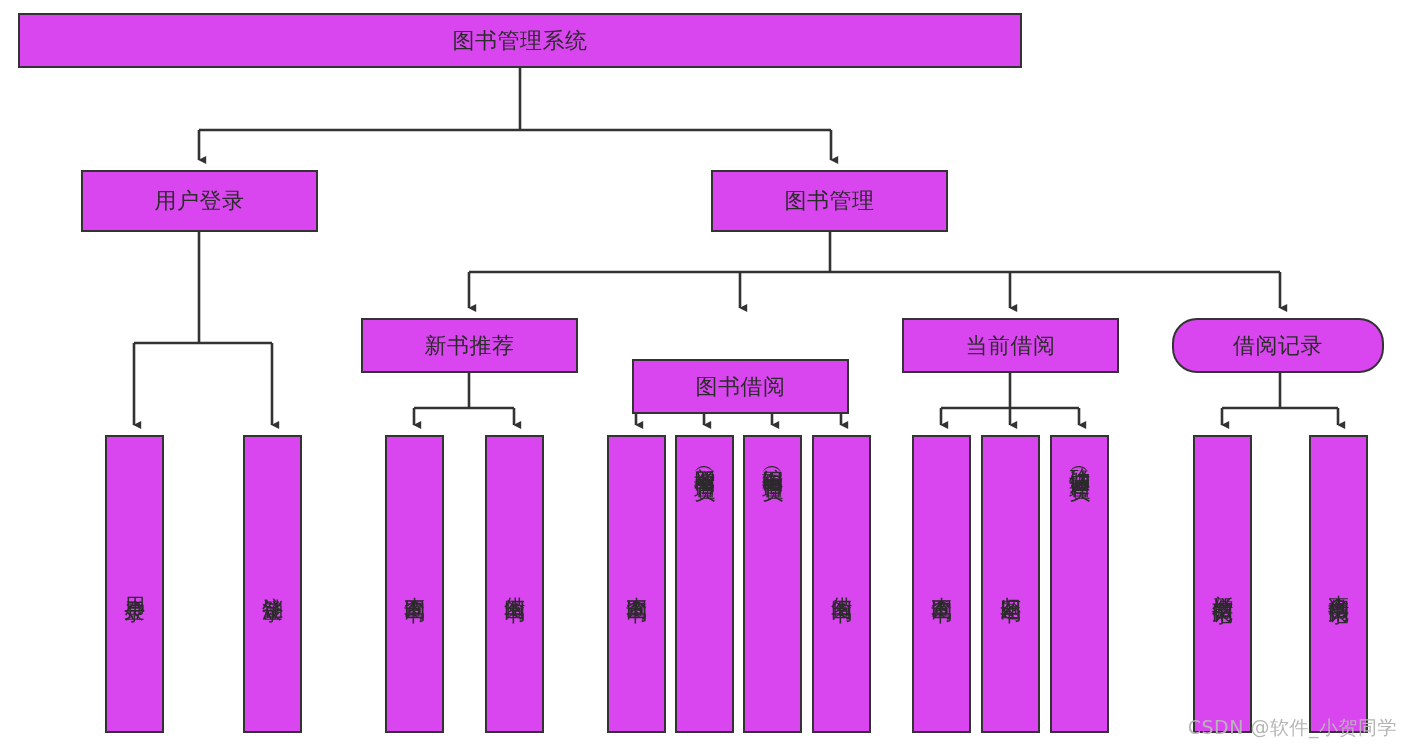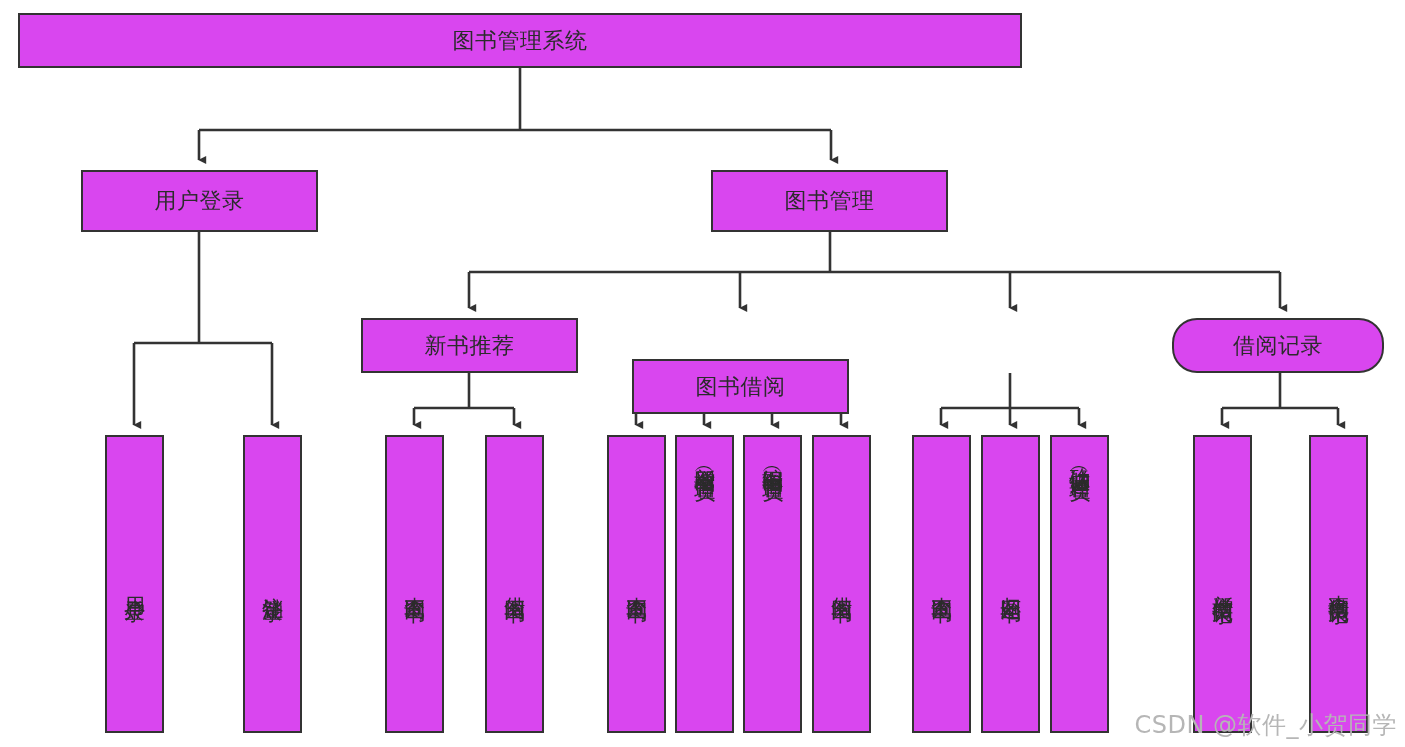--- a/index.html
+++ b/index.html
@@ -61,21 +61,21 @@
     font-size: 21px;
     line-height: 1.45;
     letter-spacing: 2px;
     white-space: nowrap;
   }
   .watermark {
     position: absolute;
     right: 8px;
     bottom: 6px;
     color: #b6b6b6;
-    font-size: 24px;
+    font-size: 19px;
     letter-spacing: 0.5px;
     z-index: 5;
     white-space: nowrap;
   }
 </style>
 </head>
 <body>
 
 <div id="diagram-root">
 
@@ -139,20 +139,23 @@
   <div class="node" style="left:711px; top:170px; width:237px; height:62px;">
     <span class="node-label">图书管理</span>
   </div>
 
   <div class="node" style="left:361px; top:318px; width:217px; height:55px;">
     <span class="node-label">新书推荐</span>
   </div>
   <div class="node" style="left:632px; top:318px; width:217px; height:55px;margin-top:41px;">
     <span class="node-label">图书借阅</span>
   </div>
+  <div class="node" style="left:902px; top:318px; width:217px; height:55px;">
+    <span class="node-label">当前借阅</span>
+  </div>
   <div class="node" style="left:1172px; top:318px; width:212px; height:55px;border-radius:25px;">
     <span class="node-label">借阅记录</span>
   </div>
 
   <div class="node leaf center-v" style="left:105px; top:435px; width:59px; height:298px;">
     <span class="node-label vertical">用户登录</span>
   </div>
   <div class="node leaf center-v" style="left:243px; top:435px; width:59px; height:298px;">
     <span class="node-label vertical">注销登录</span>
   </div>

